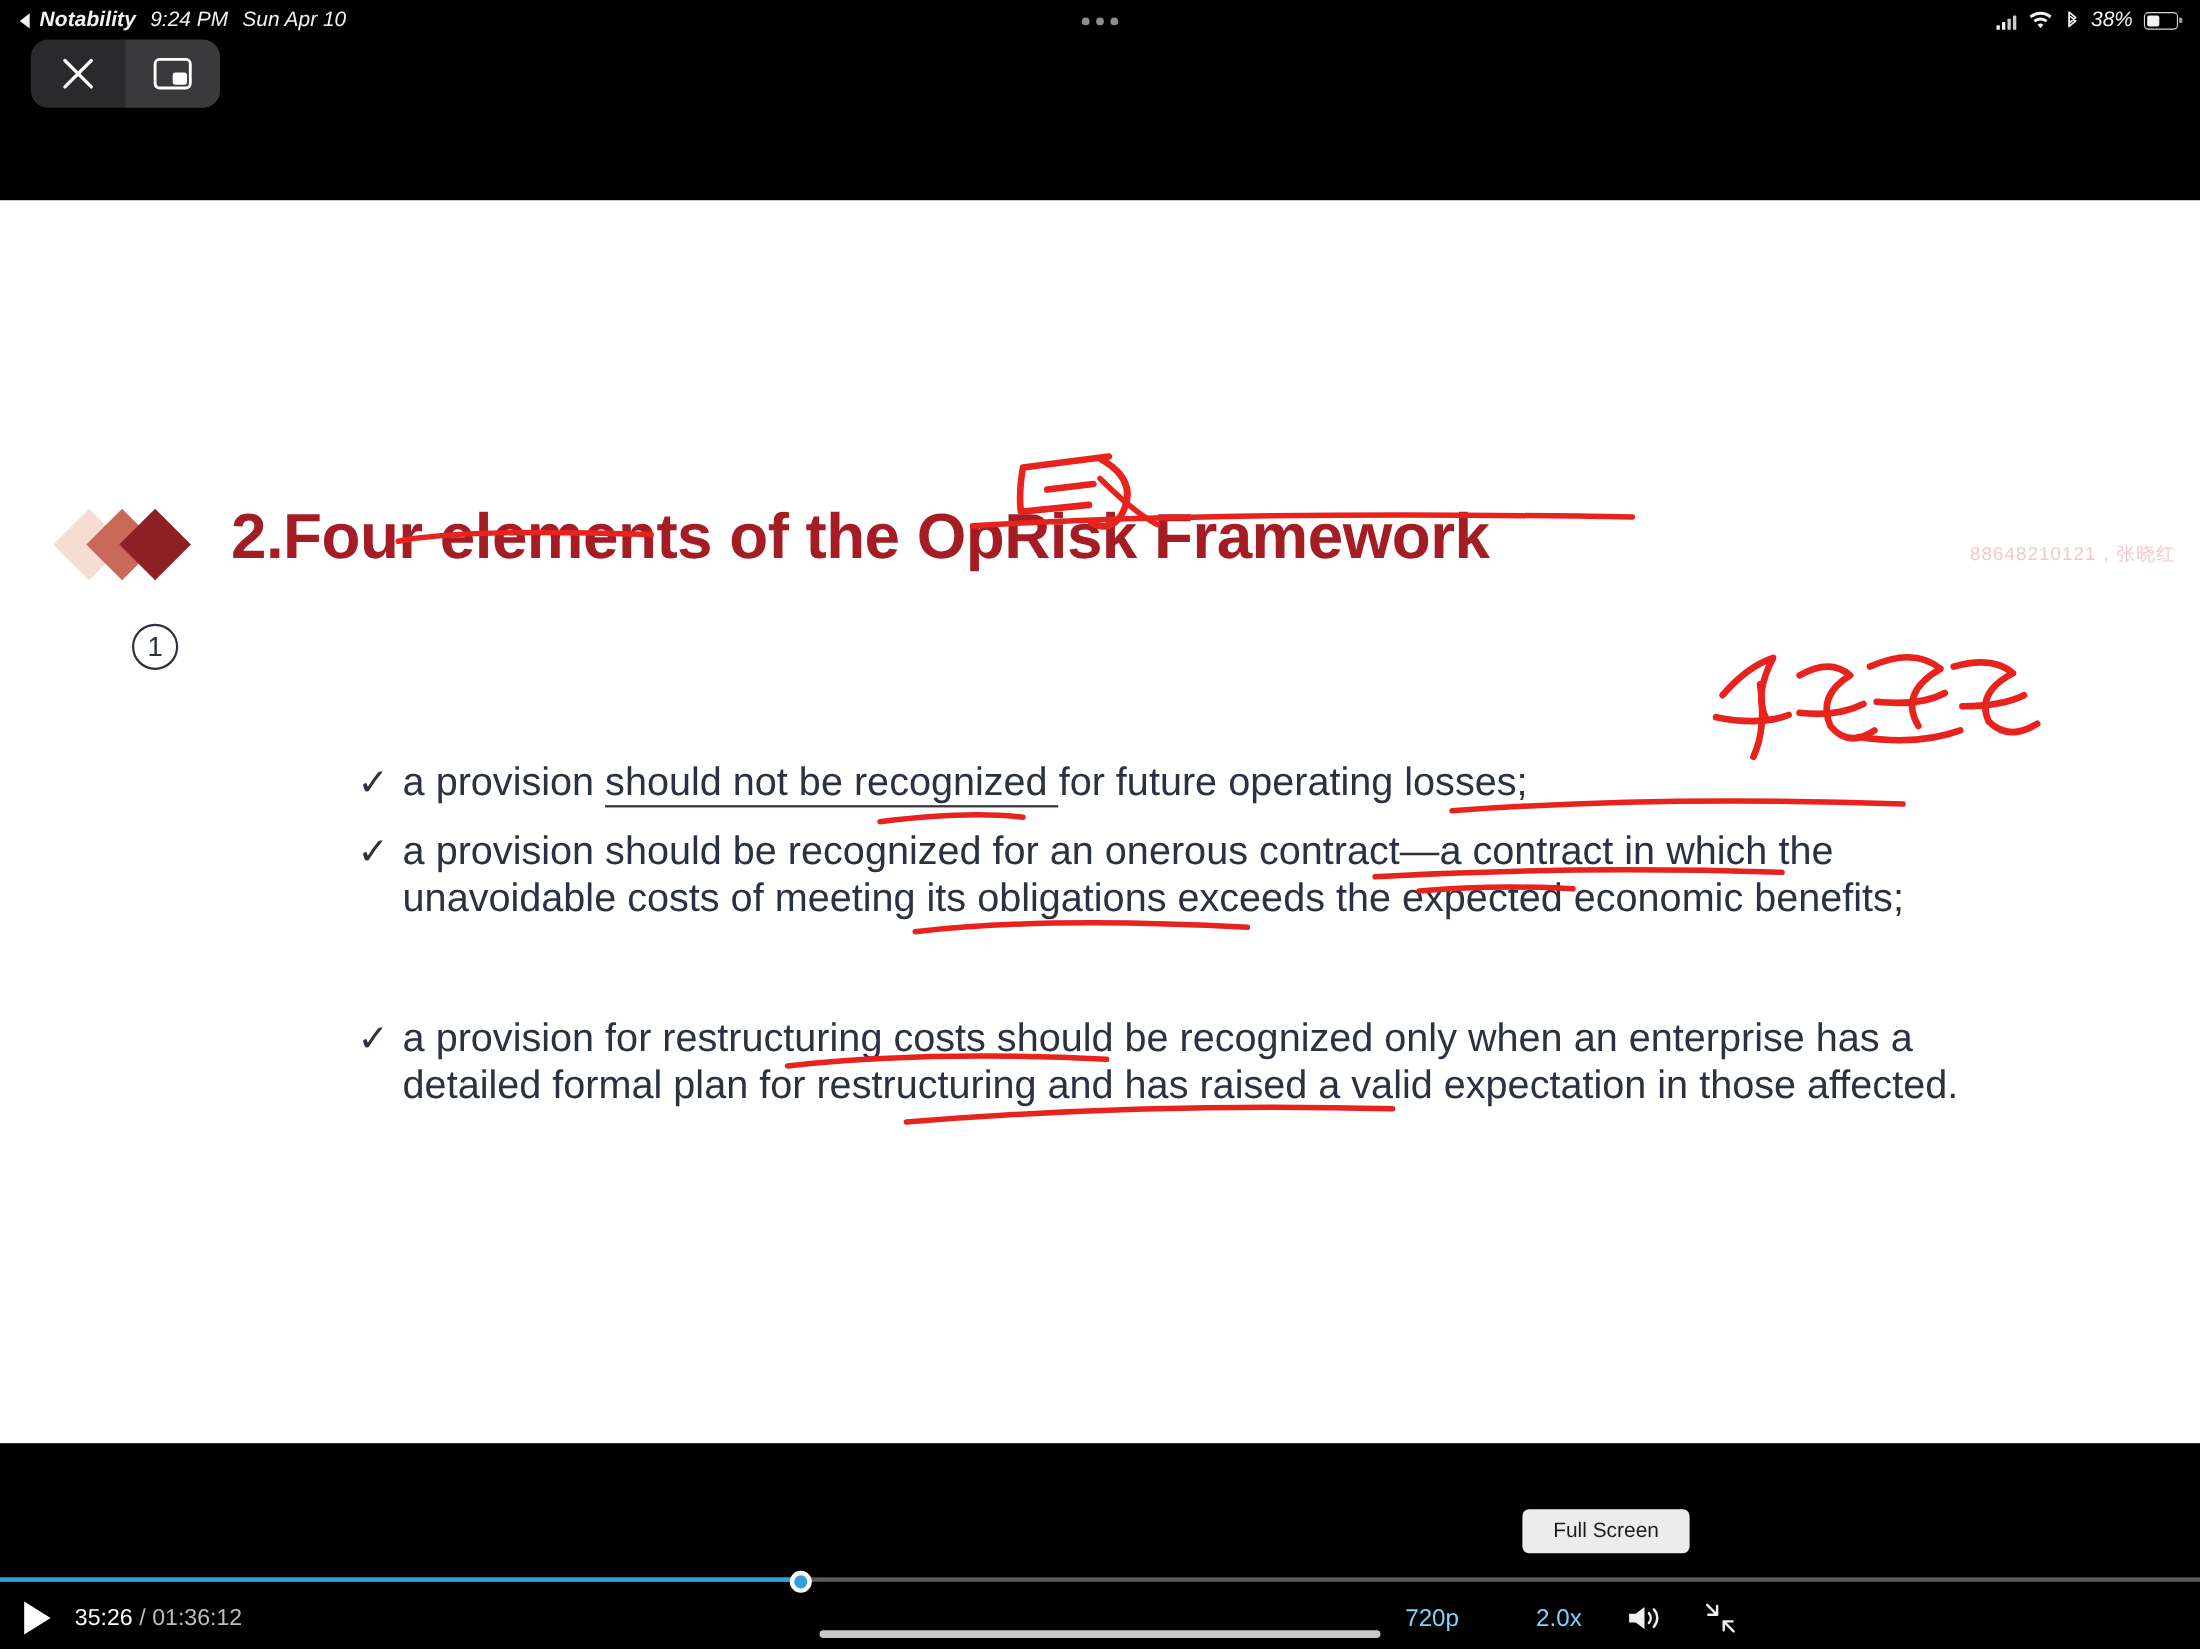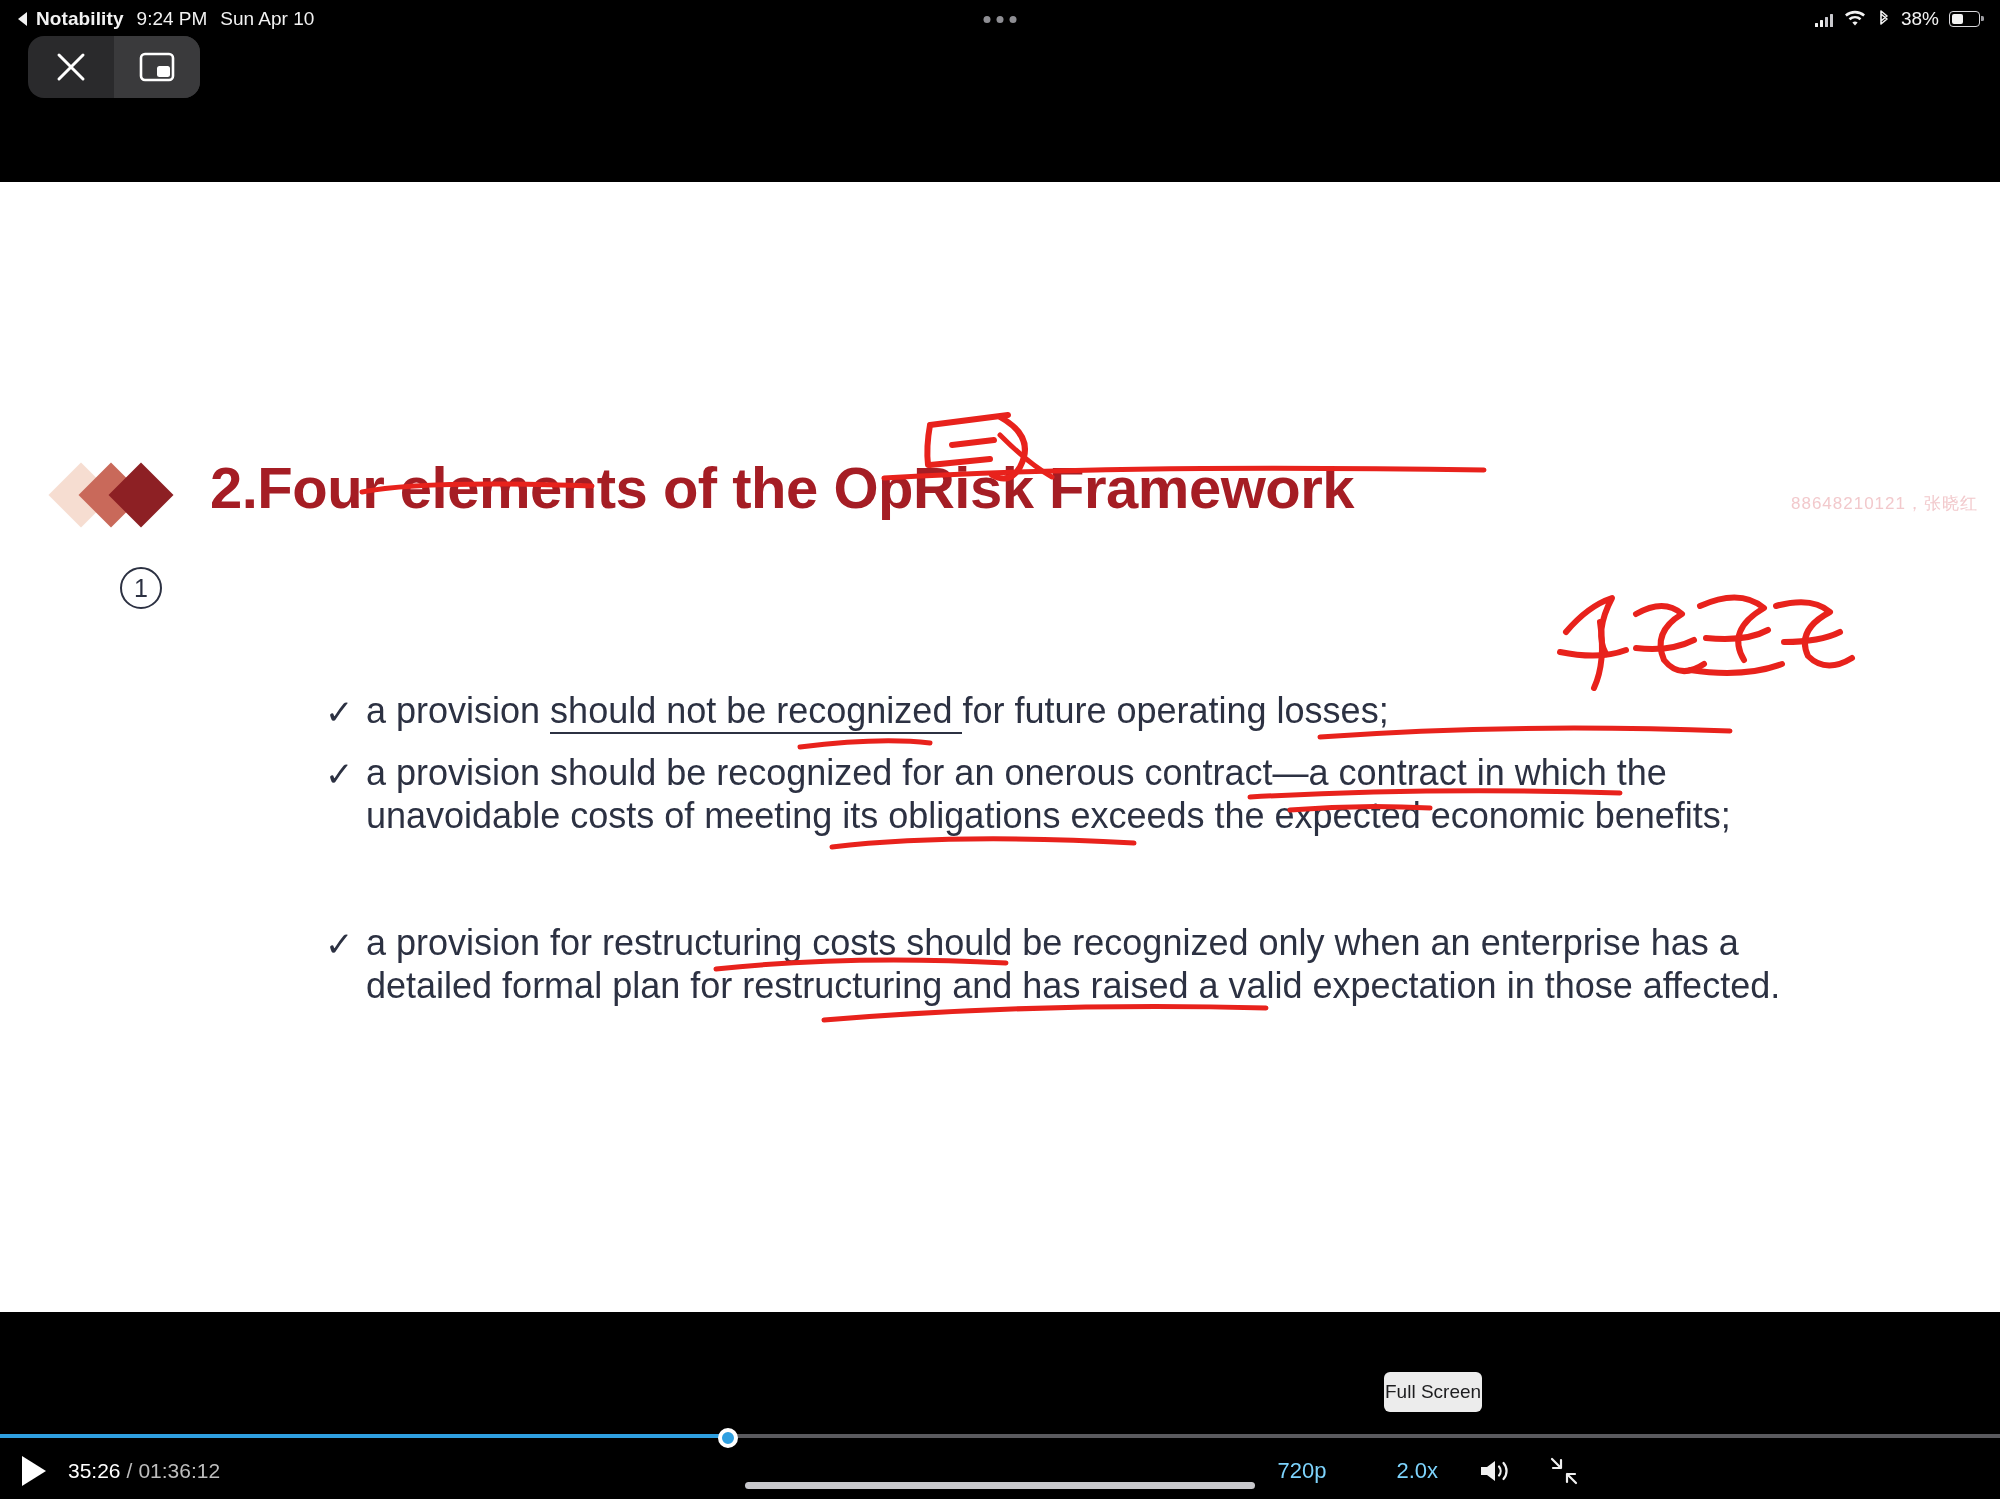--- a/index.html
+++ b/index.html
@@ -26,20 +26,21 @@
   .statusbar {
     position: absolute;
     top: 0; left: 0;
     width: 2000px;
     height: 38px;
     display: flex;
     align-items: center;
     color: #f2f2f2;
     font-size: 19px;
     z-index: 30;
+    font-style: italic;
   }
   .sb-left {
     position: absolute;
     left: 18px;
     display: flex;
     align-items: center;
     gap: 9px;
     white-space: nowrap;
   }
   .back-tri {
@@ -214,21 +215,21 @@
   
   .ink { position: absolute; left: 0; top: 0; width: 2000px; height: 1130px; pointer-events: none; }
 
   
   .tooltip {
     position: absolute;
     left: 1384px; top: 1372px;
     background: #ececec;
     color: #1d1d1f;
     font-size: 19px;
-    padding: 9px 1px;
+    padding: 9px 28px;
     border-radius: 6px;
     z-index: 20;
     white-space: nowrap;
   }
   .scrub-wrap {
     position: absolute;
     left: 0; top: 1432px;
     width: 2000px; height: 8px;
   }
   .scrub-track {

